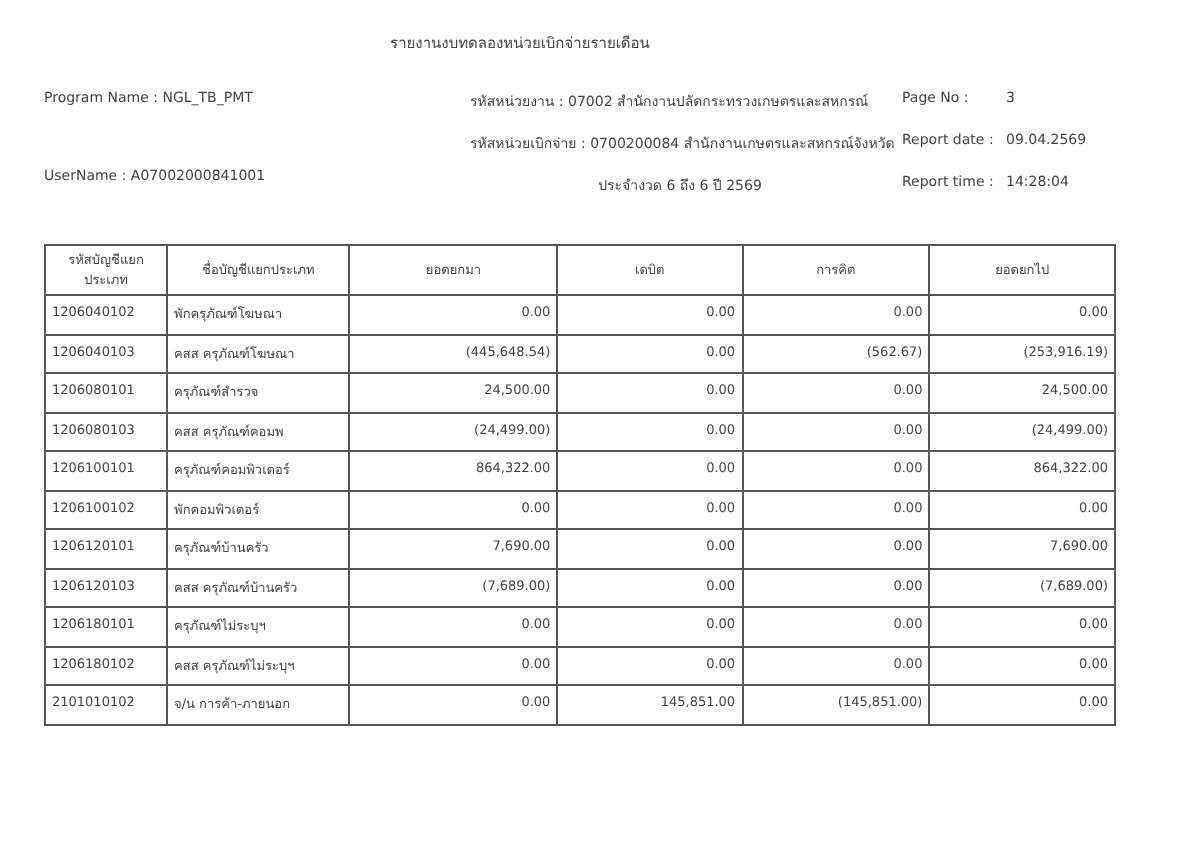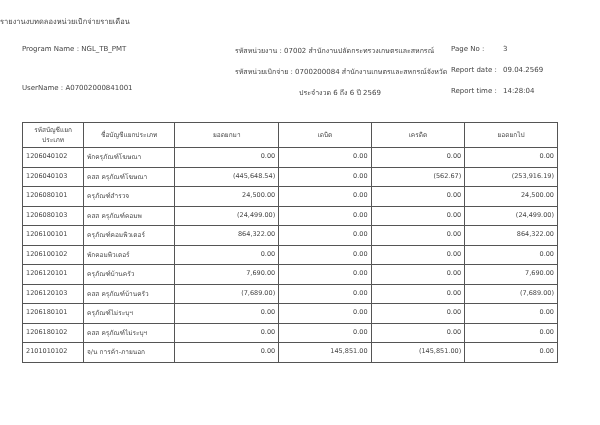--- a/index.html
+++ b/index.html
@@ -2,21 +2,21 @@
 <html><head>
 <meta charset="utf-8">
 <style>
   html, body { margin: 0; padding: 0; background: #ffffff; }
   body {
     width: 600px; height: 425px; position: relative; overflow: hidden;
     font-family: "DejaVu Sans", sans-serif; color: #333;
   }
   .abs { position: absolute; white-space: nowrap; }
   .t { font-size: 7px; color: #444; }
-  #report-title { left: 0; width: 520px; top: 15px; font-size: 7.5px; }
+  #report-title { left: 0; width: 520px; top: 15px; text-align: center; font-size: 7.5px; }
   #program-name { left: 22px; top: 45px; }
   #user-name { left: 22px; top: 84px; }
   #unit-code { left: 235px; top: 45px; }
   #disb-unit { left: 235px; top: 66px; }
   #period { left: 0; width: 600px; top: 87px; text-align: center; padding-left: 80px; box-sizing: border-box; }
   #page-label { left: 451px; top: 45px; }
   #page-value { left: 503px; top: 45px; }
   #date-label { left: 451px; top: 66px; }
   #date-value { left: 503px; top: 66px; }
   #time-label { left: 451px; top: 87px; }
@@ -59,21 +59,21 @@
       <col class="c4">
       <col class="c5">
       <col class="c6">
   </colgroup>
   <thead>
     <tr>
       <th>รหัสบัญชีแยกประเภท</th>
       <th>ชื่อบัญชีแยกประเภท</th>
       <th>ยอดยกมา</th>
       <th>เดบิต</th>
-      <th>เครดิต</th>
+      <th>การคิต</th>
       <th>ยอดยกไป</th>
     </tr>
   </thead>
   <tbody id="ledger-body">
       <tr>
         <td>1206040102</td>
         <td>พักครุภัณฑ์โฆษณา</td>
         <td class="num">0.00</td>
         <td class="num">0.00</td>
         <td class="num">0.00</td>

